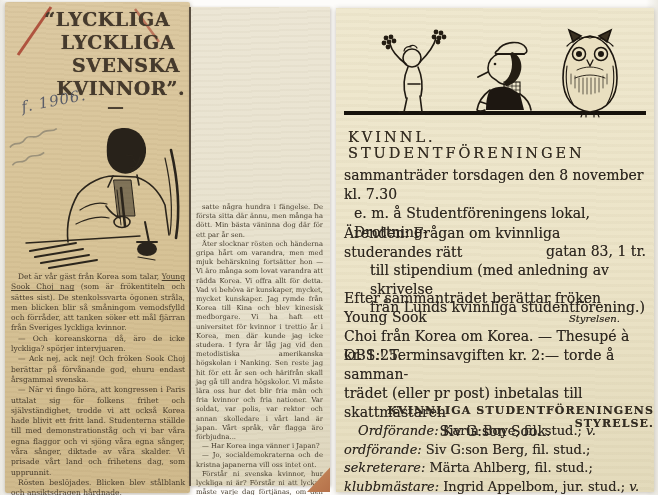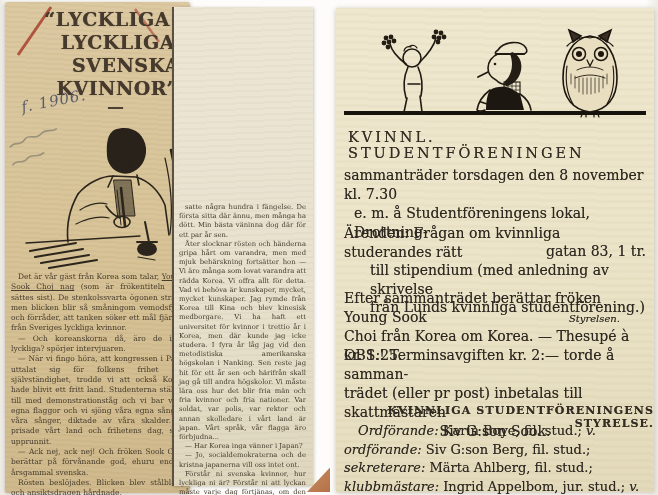--- a/index.html
+++ b/index.html
@@ -40,21 +40,21 @@
   .sketch{position:absolute;top:122px;left:13px;}
   .news-body{
     position:absolute;top:270px;left:6px;width:174px;
     font-size:7.5px;line-height:10.3px;color:#483d2d;text-align:justify;
   }
   .news-body p{margin:0;text-indent:7px;}
   .news-body .u{text-decoration:underline;}
 
   
   .slip{
-    position:absolute;left:172px;top:7px;width:139px;height:479px;
+    position:absolute;left:189px;top:7px;width:139px;height:479px;
     background:
       repeating-linear-gradient(-2deg,rgba(110,95,60,.04) 0 2px,rgba(0,0,0,0) 2px 6px),
       linear-gradient(178deg,#ece6d5 0%,#e7e1cd 60%,#ded6bd 100%);
     border-left:2px solid #5b5042;
     box-shadow:1px 1px 3px rgba(60,45,20,.25);
   }
   .slip-text{
     position:absolute;top:196px;left:5px;width:127px;
     font-size:6.8px;line-height:9.2px;color:#443b2c;text-align:justify;
   }
@@ -156,22 +156,22 @@
         <path d="M119,118 L139,118 M127,98 L131,118" stroke-width="2"></path>
         <path d="M120,133 l17,3" stroke-width="1.2"></path>
         <path d="M153,26 C159,52 163,82 158,114" stroke-width="2.6"></path>
         <path d="M147,34 C153,60 155,86 152,110" stroke-width="1.2"></path>
       </g>
     </svg>
 
     <div class="news-body">
       <p><span>Det är vår gäst från Korea som talar, </span><span class="u">Young Sook Choj nag</span><span> (som är frökentiteln och sättes sist). De stenkolssvarta ögonen stråla, men blicken blir så småningom vemodsfylld och förråder, att tanken söker ett mål fjärran från Sveriges lyckliga kvinnor.</span></p>
       <p>— Och koreanskorna då, äro de icke lyckliga? spörjer intervjuaren.</p>
+      <p>— Ack nej, ack nej! Och fröken Sook Choj berättar på förvånande god, ehuru endast årsgammal svenska.</p>
       <p>— När vi fingo höra, att kongressen i Paris uttalat sig för folkens frihet och självständighet, trodde vi att också Korea hade blivit ett fritt land. Studenterna ställde till med demonstrationståg och vi bar våra egna flaggor och vi sjöng våra egna sånger, våra sånger, diktade av våra skalder. Vi prisade vårt land och frihetens dag, som upprunnit.</p>
-      <p>— Ack nej, ack nej! Och fröken Sook Choj berättar på förvånande god, ehuru endast årsgammal svenska.</p>
       <p>Rösten beslöjades. Blicken blev stålblank och ansiktsdragen hårdnade.</p>
 
     </div>
   </div>
 
   <div class="slip">
     <div class="slip-text">
       <p>satte några hundra i fängelse. De första sitta där ännu, men många ha dött. Min bästa väninna dog där för ett par år sen.</p>
       <p>Åter slocknar rösten och händerna gripa hårt om varandra, men med mjuk behärskning fortsätter hon — Vi äro många som lovat varandra att rädda Korea. Vi offra allt för detta. Vad vi behöva är kunskaper, mycket, mycket kunskaper. Jag rymde från Korea till Kina och blev kinesisk medborgare. Vi ha haft ett universitet för kvinnor i trettio år i Korea, men där kunde jag icke studera. I fyra år låg jag vid den metodistiska amerikanska högskolan i Nanking. Sen reste jag hit för ett år sen och härifrån skall jag gå till andra högskolor. Vi måste lära oss hur det blir fria män och fria kvinnor och fria nationer. Var soldat, var polis, var rektor och annan skolledare i vårt land är japan. Vårt språk, vår flagga äro förbjudna...</p>
       <p>— Har Korea inga vänner i Japan?</p>

